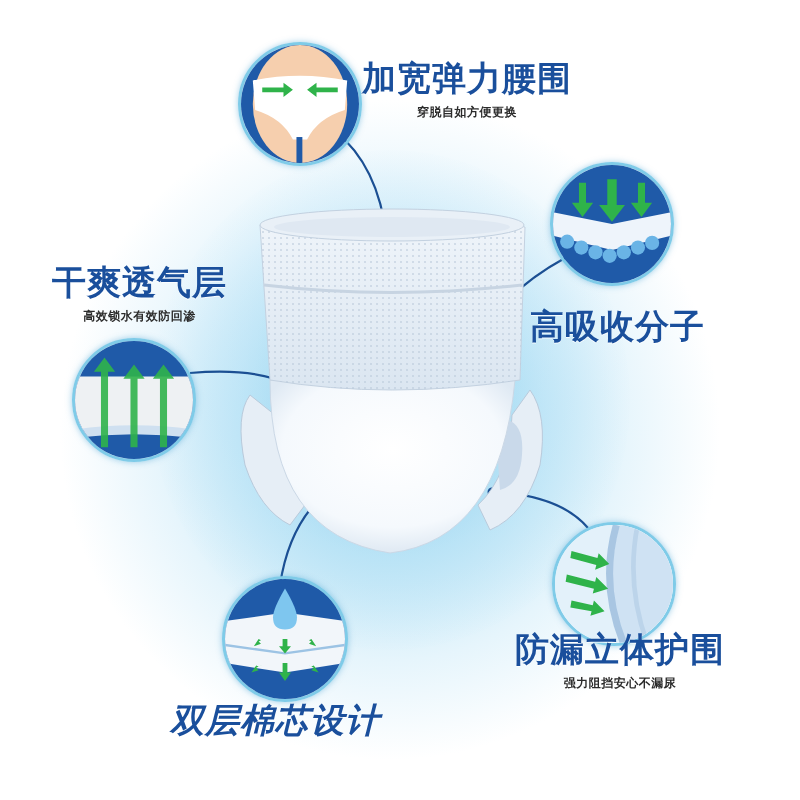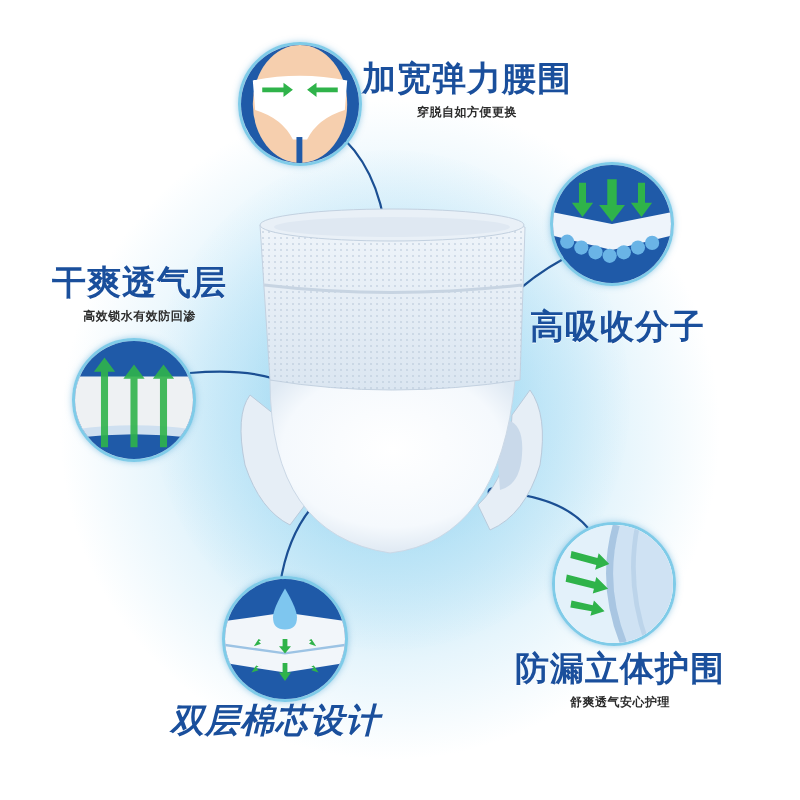--- a/index.html
+++ b/index.html
@@ -160,17 +160,17 @@
       <path d="M55 0 Q 40 50 60 100 L 100 100 L 100 0 Z" fill="#cfe2f3"></path>
       <path d="M52 0 Q 38 50 58 100" stroke="#a9c6e2" stroke-width="6" fill="none"></path>
       <path d="M70 0 Q 60 50 78 100" stroke="#bcd4ea" stroke-width="4" fill="none"></path>
       <g fill="#2fb34a">
         <path d="M14 22 L 36 28 L 37 24 L 46 33 L 34 38 L 35 34 L 13 28 Z"></path>
         <path d="M10 42 L 34 48 L 35 44 L 45 54 L 32 58 L 33 54 L 9 48 Z"></path>
         <path d="M14 64 L 32 68 L 33 64 L 42 73 L 30 77 L 31 73 L 13 70 Z"></path>
       </g>
     </svg>
   </div>
-  <div class="label" style="left:515px;top:648px;">
+  <div class="label" style="left:515px;top:629px;">
     <div class="title">防漏立体护围</div>
-    <div class="sub">舒爽透气安心护理</div>
+    <div class="sub">强力阻挡安心不漏尿</div>
   </div>
 </div>
 
 </body></html>

